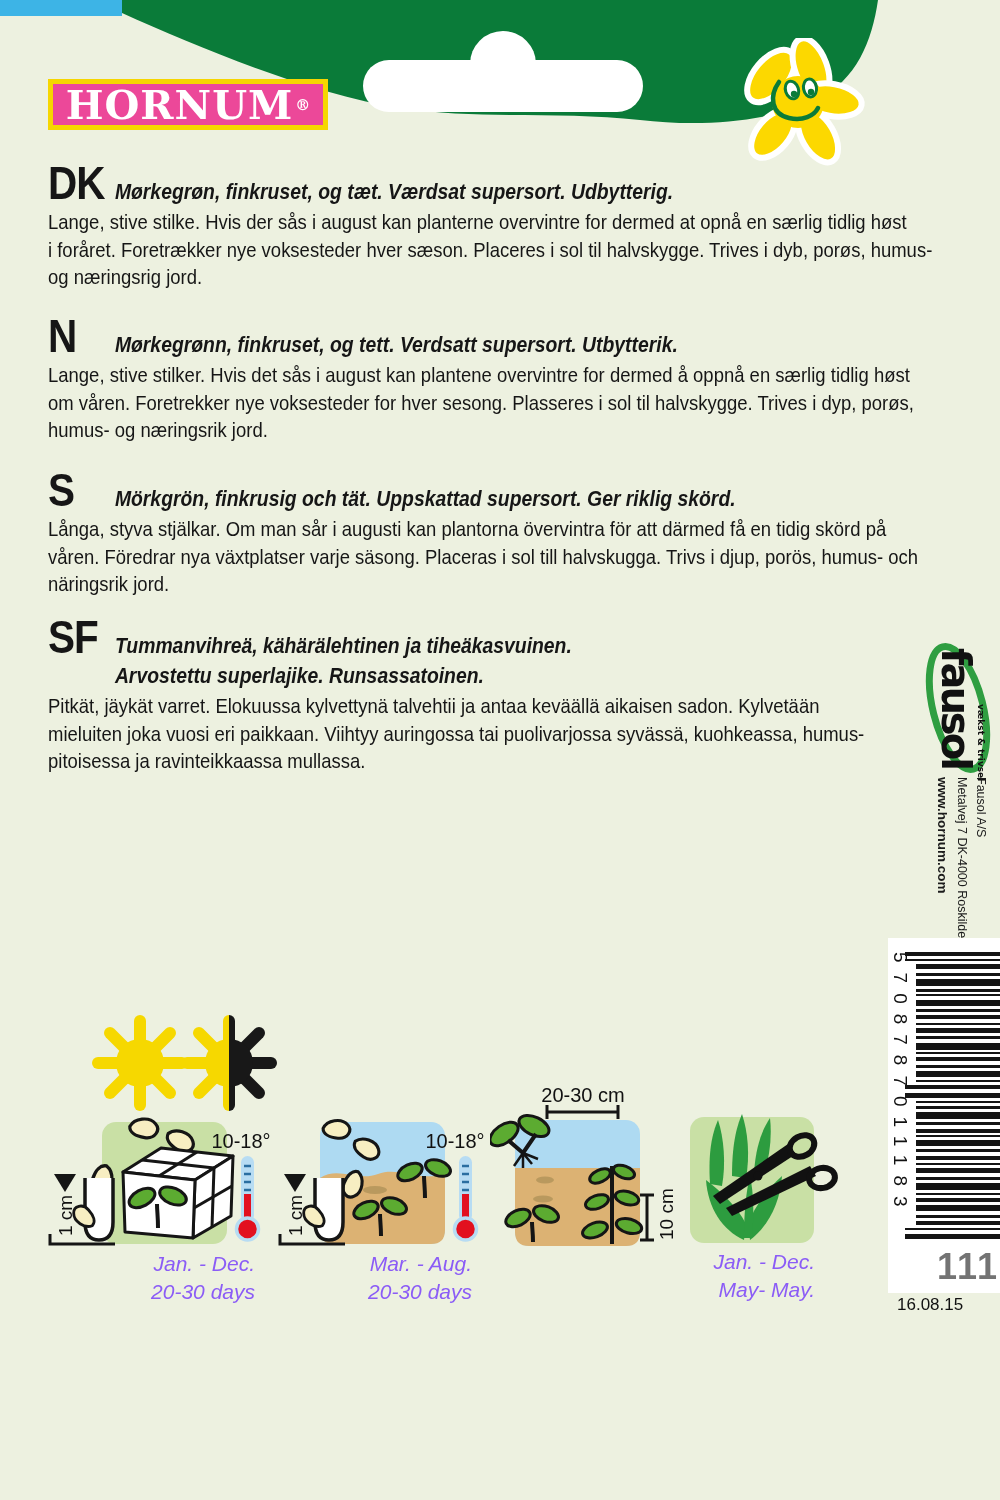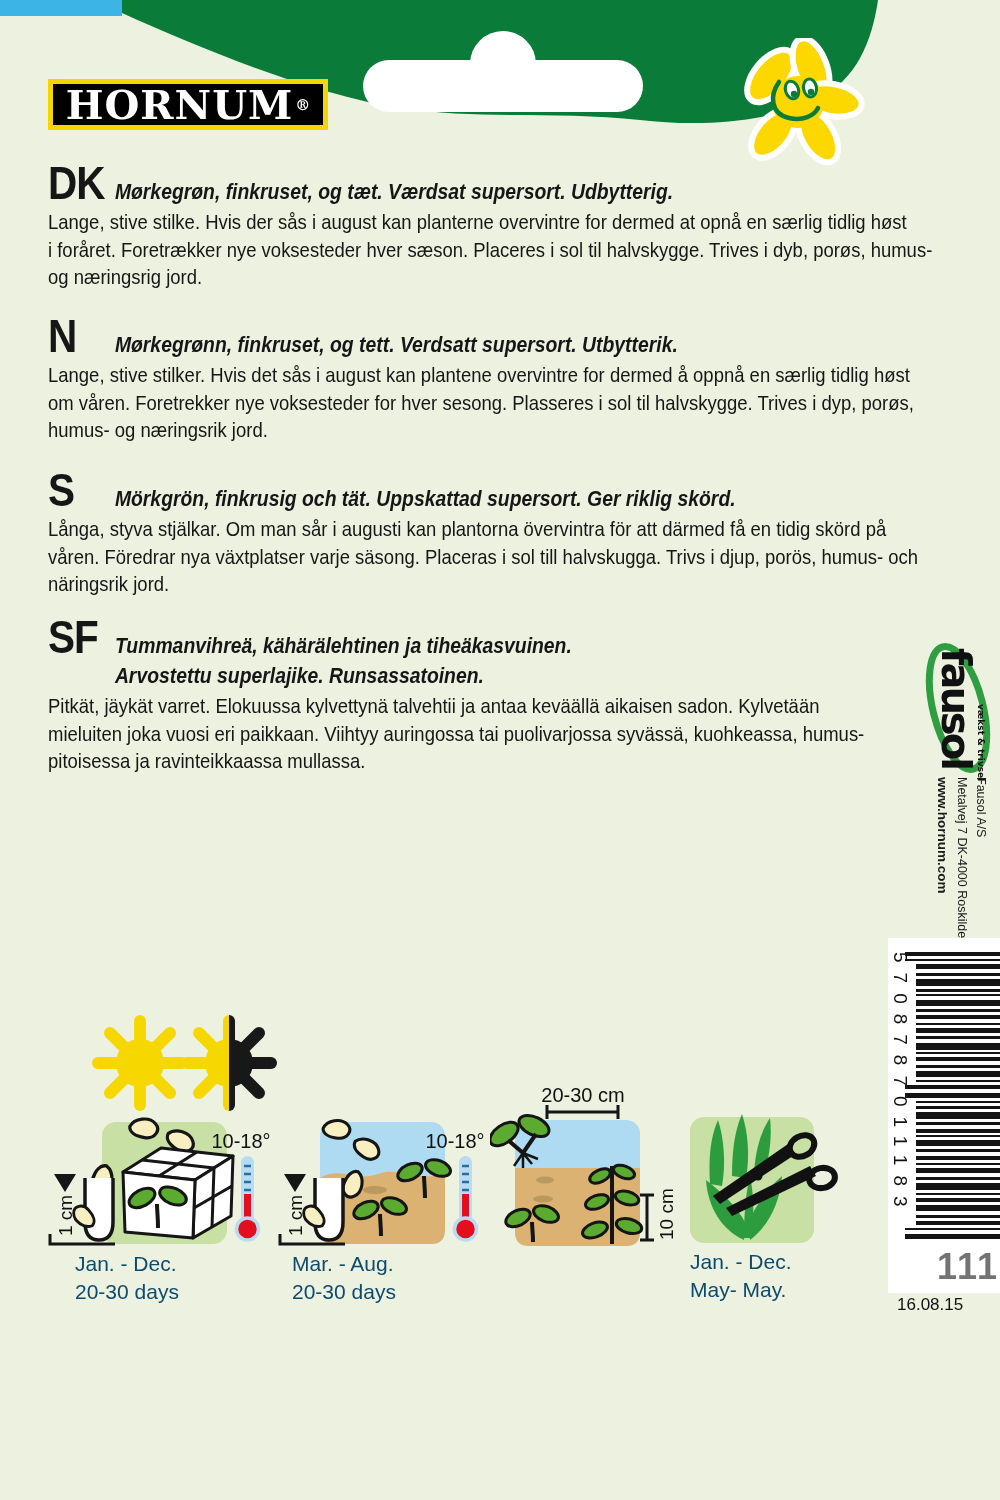--- a/index.html
+++ b/index.html
@@ -3,21 +3,21 @@
 <meta charset="utf-8">
 <style>
   html,body{margin:0;padding:0;}
   #page{position:relative;width:1000px;height:1500px;background:#edf1e0;overflow:hidden;
         font-family:"Liberation Sans",sans-serif;color:#161616;}
   svg{display:block;}
   .abs{position:absolute;}
 
   
   #header-svg{left:0;top:0;}
-  #brand-box{left:48px;top:79px;width:270px;height:41px;border:5px solid #f6d600;background:#000000;
+  #brand-box{left:48px;top:79px;width:270px;height:41px;border:5px solid #f6d600;background:#ec4899;
              display:flex;align-items:center;justify-content:center;}
   #brand-name{font-family:"DejaVu Serif",serif;font-weight:bold;font-size:40px;color:#ffffff;letter-spacing:1px;line-height:1;}
   #brand-reg{font-family:"DejaVu Serif",serif;font-weight:bold;font-size:15px;color:#ffffff;vertical-align:18px;margin-left:2px;}
 
   
   .section{left:48px;width:1150px;transform:scaleX(.88);transform-origin:0 0;}
   .sec-row{display:flex;align-items:baseline;}
   .sec-letter{flex:0 0 76px;font-size:46px;font-weight:bold;line-height:44px;letter-spacing:-1px;}
   .sec-headline{font-size:22px;font-weight:bold;font-style:italic;line-height:30px;white-space:pre-line;}
   .sec-body{font-size:21px;line-height:27.5px;white-space:pre-line;margin-top:1px;}
@@ -29,21 +29,21 @@
   #supplier-address .www{font-weight:bold;font-size:13.5px;}
 
   
   #barcode-card{left:888px;top:938px;width:112px;height:355px;background:#ffffff;}
   #barcode-digits{left:910px;top:952px;width:285px;height:20px;font-size:19px;letter-spacing:10px;line-height:20px;color:#111;}
   #barcode-bars{left:905px;top:952px;}
   #item-number{left:937px;top:1246px;font-size:36px;font-weight:bold;letter-spacing:2px;color:#737373;}
   #pack-date{left:897px;top:1295px;font-size:17px;color:#111;}
 
   
-  .caption{text-align:left;font-size:21px;line-height:28px;color:#0c4a6e;}
+  .caption{text-align:right;font-size:21px;line-height:28px;color:#8b5cf6;font-style:italic;}
   #cap-1{left:75px;top:1250px;width:180px;}
   #cap-2{left:292px;top:1250px;width:180px;}
   #cap-4{left:690px;top:1248px;width:125px;}
 
   .svgtext{font-family:"Liberation Sans",sans-serif;fill:#111;}
 </style>
 </head>
 <body>
 
 <div id="page">

